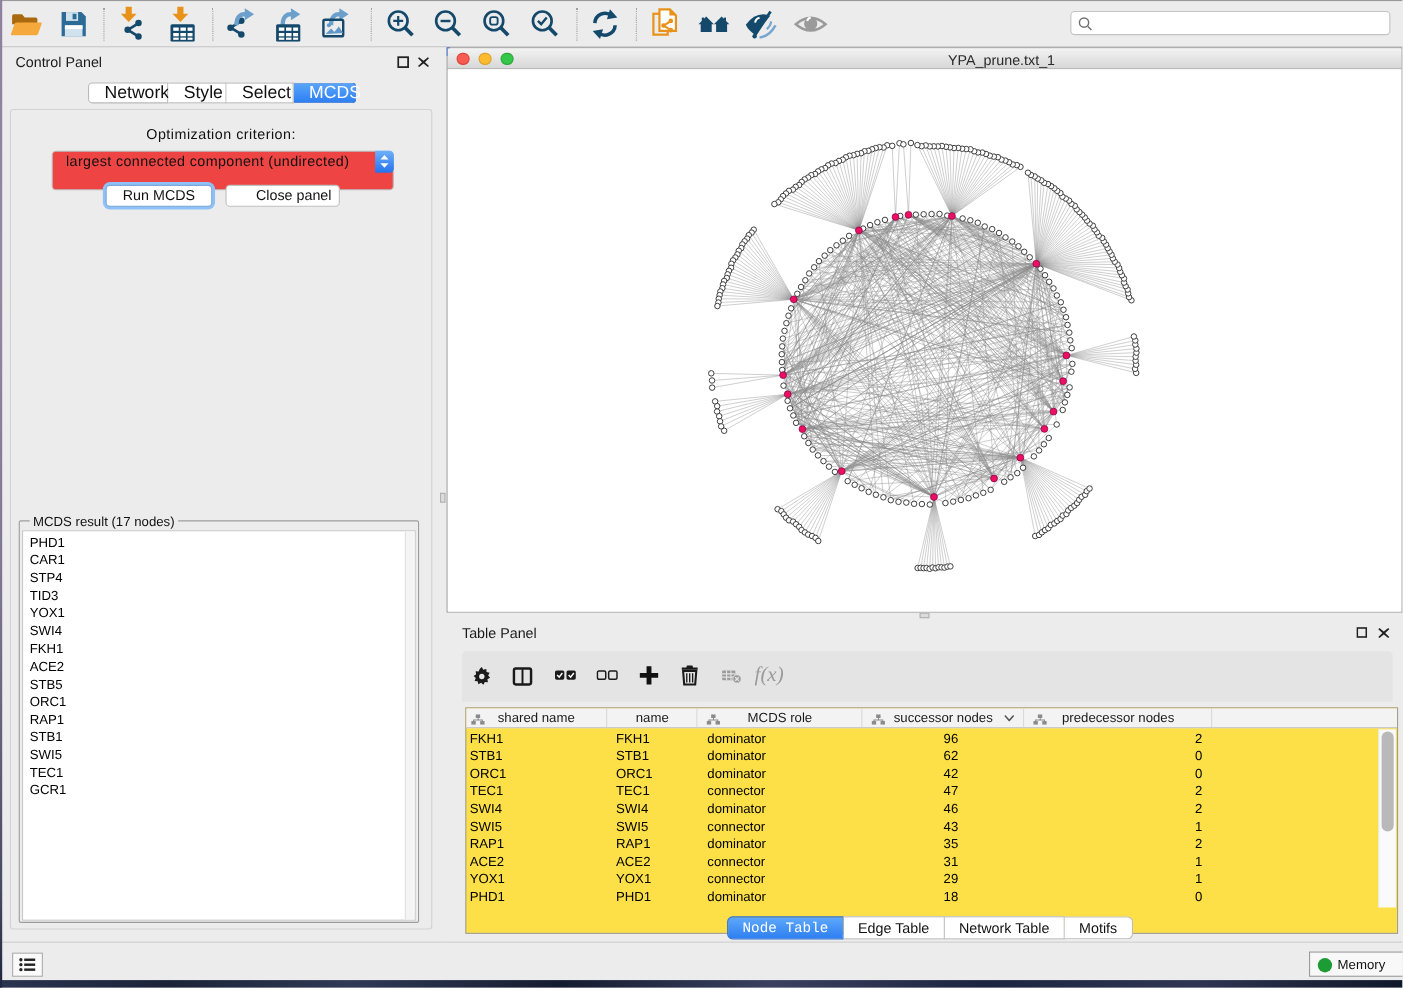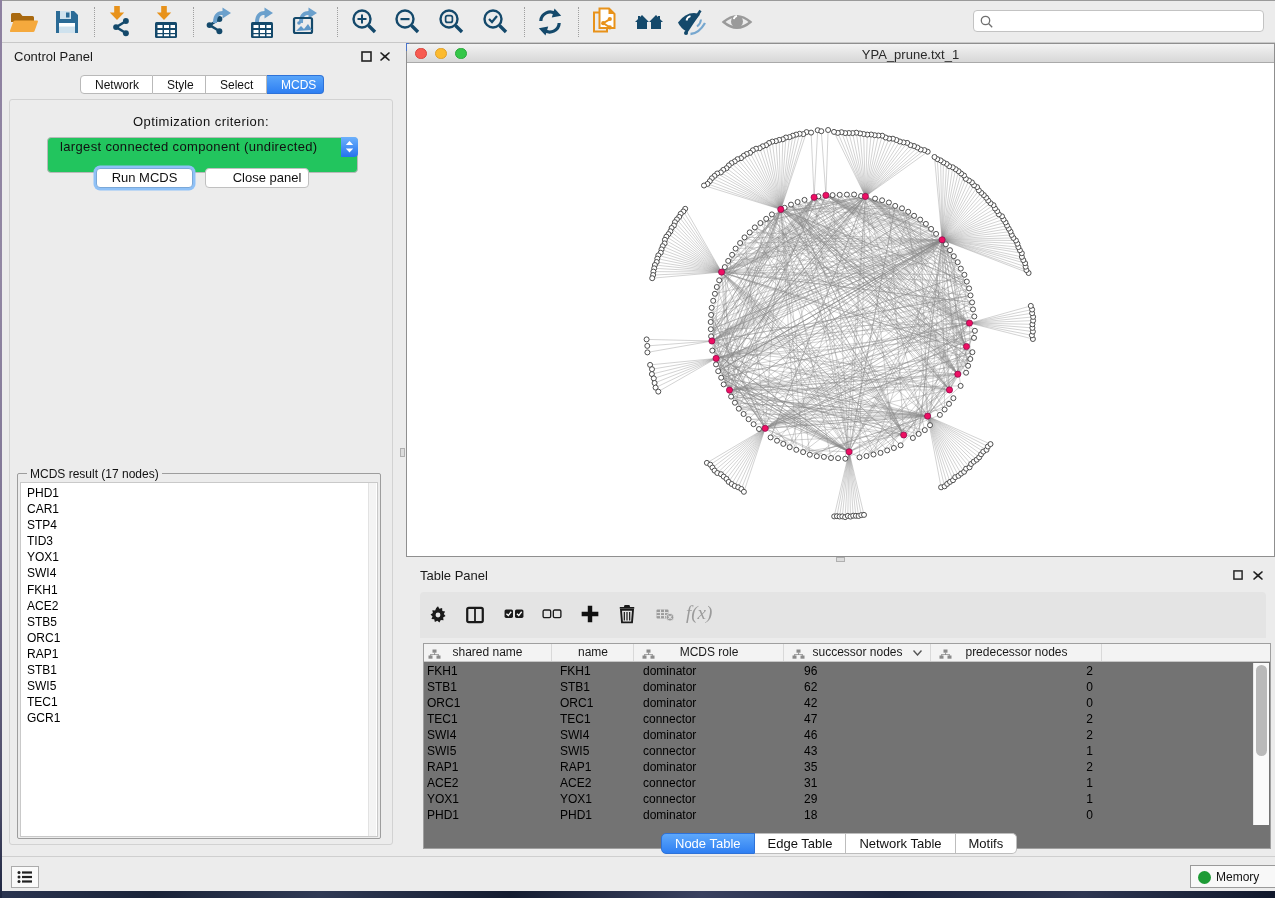--- a/index.html
+++ b/index.html
@@ -10,28 +10,28 @@
 #toolbar { left:0; top:0; width:1275px; height:43px; background:#ececec; border-top:1px solid #9a9a9a; border-bottom:1px solid #c8c8c8; }
 .tsep { position:absolute; top:6px; height:30px; width:0; border-left:1px dotted #9f9f9f; }
 .ticon { position:absolute; top:5px; width:32px; height:32px; }
 #searchbox { position:absolute; left:973px; top:9px; width:291px; height:22px; background:#fff; border:1px solid #c3c3c3; border-radius:4px; }
 #searchbox svg { position:absolute; left:5px; top:3px; }
 
 
 #cpanel { left:2px; top:44px; width:398px; height:813px; background:#ececec; }
 #cp-title { position:absolute; left:12px; top:5px; font-size:13px; color:#1a1a1a; }
 .winbtn { position:absolute; top:7px; }
-#cp-tabs { position:absolute; left:78px; top:31px; height:19px; display:flex; font-size:12px; color:#111; }
+#cp-tabs { position:absolute; left:78px; top:31px; height:19px; display:flex; font-size:16px; color:#111; }
 .tab { background:#fff; border:1px solid #b9b9b9; border-left:none; padding:0 14px; line-height:18px; text-align:center; }
 .tab.first { border-left:1px solid #b9b9b9; border-radius:4px 0 0 4px; }
 .tab.last { border-radius:0 4px 4px 0; }
 .tab.sel { background:linear-gradient(#59a5fa,#2e7ff2); color:#fff; border-color:#2e72d8; }
 #cp-box { position:absolute; left:7px; top:55px; width:384px; height:746px; border:1px solid #d2d2d2; border-radius:3px; }
 #opt-label { position:absolute; left:0; top:70px; width:398px; text-align:center; font-size:13px; letter-spacing:0.45px; color:#111; }
-#cp-select { position:absolute; left:45px; top:93px; width:311px; height:36px; background:#22c55e; border:1px solid #b9b9b9; border-radius:4px; font-size:13px; letter-spacing:0.35px; color:#111; line-height:18px; padding-left:12px; }
+#cp-select { position:absolute; left:45px; top:93px; width:311px; height:36px; background:#ef4444; border:1px solid #b9b9b9; border-radius:4px; font-size:13px; letter-spacing:0.35px; color:#111; line-height:18px; padding-left:12px; }
 #cp-select .stepper { position:absolute; right:-1px; top:-1px; width:17px; height:20px; background:linear-gradient(#6db1fc,#2472ee); border-radius:0 4px 4px 0; }
 .btn { position:absolute; top:124px; height:20px; background:#fff; border:1px solid #c0c0c0; border-radius:4px; font-size:13px; color:#111; text-align:center; line-height:18px; }
 #btn-run { left:94px; width:97px; box-shadow:0 0 0 2.5px #8fc1f7; border-color:#7aa8d8; }
 #btn-close { left:203px; width:104px;padding-left:20px; }
 #fieldset { position:absolute; left:15px; top:429px; width:364px; height:366px; border:1px solid #9d9d9d; border-radius:2px; }
 #fs-label { position:absolute; left:9px; top:-7px; background:#ececec; padding:0 3px; font-size:12px; color:#111; }
 #fs-list { position:absolute; left:2px; top:8px; width:358px; height:355px; background:#fff; border:1px solid #c9c9c9; overflow:hidden; font-size:12px; color:#000; padding:2px 0 0 6px; }
 .li { height:16.1px; line-height:16.1px; }
 #fs-scroll { position:absolute; right:4px; top:9px; width:8px; height:353px; background:#f4f4f4; border-left:1px solid #e2e2e2; }
 
@@ -46,32 +46,32 @@
 
 #vsplit { left:400px; top:44px; width:6px; height:813px; background:#ececec; }
 #vgrip { position:absolute; left:0px; top:404px; width:5px; height:9px; background:#dcdcdc; border:1px solid #b0b0b0; }
 #hsplit { left:406px; top:557px; width:869px; height:6px; background:#ececec; }
 #hgrip { position:absolute; left:430px; top:0px; width:9px; height:5px; background:#dcdcdc; border:1px solid #b0b0b0; }
 
 
 #tpanel { left:406px; top:563px; width:869px; height:294px; background:#ececec; }
 #tp-title { position:absolute; left:14px; top:5px; font-size:13px; color:#1a1a1a; }
 #tp-toolbar { position:absolute; left:14px; top:29px; width:846px; height:46px; background:#e4e4e4; border-radius:4px 4px 0 0; }
-#ttable { position:absolute; left:17px; top:80px; width:848px; height:206px; background:#737373; border:1px solid #9f9f9f; }
+#ttable { position:absolute; left:17px; top:80px; width:848px; height:206px; background:#fde047; border:1px solid #9f9f9f; }
 #thead { position:absolute; left:0; top:0; width:846px; height:18px; background:#f3f3f3; border-bottom:1px solid #c6c6c6; font-size:12px; color:#1a1a1a; }
 .hcell { position:absolute; top:0; height:17px; line-height:17px; text-align:center; border-right:1px solid #d9d9d9; }
 .trow { position:absolute; left:0; width:846px; height:16px; font-size:12px; color:#000; }
 .trow div { position:absolute; top:0; height:16px; line-height:16px; }
 .c1 { left:3px; } .c2 { left:136px; } .c3 { left:219px; }
-.c4 { left:380px; width:121px; text-align:left; } .c5 { left:527px; width:142px; text-align:right; }
+.c4 { left:380px; width:121px; text-align:center; } .c5 { left:527px; width:142px; text-align:right; }
 #tscroll { position:absolute; right:1px; top:19px; width:16px; height:162px; background:#fafafa; border-left:1px solid #e8e8e8; }
 #tthumb { position:absolute; left:2px; top:2px; width:11px; height:91px; background:#b9b9b9; border-radius:6px; }
 #tp-tabs { position:absolute; left:255px; top:270px; height:21px; display:flex; font-size:13px; color:#111; }
 .btab { background:#fff; border:1px solid #bdbdbd; border-left:none; padding:0 13px; line-height:20px; }
-.btab.first { border-left:1px solid #bdbdbd; border-radius:5px 0 0 5px; }
+.btab.first { border-left:1px solid #bdbdbd; border-radius:5px 0 0 5px;font-family:Liberation Mono, monospace; }
 .btab.last { border-radius:0 5px 5px 0; }
 .btab.sel { background:linear-gradient(#5ea8fb,#2e7ff2); color:#fff; border-color:#2e72d8; }
 
 
 #statusbar { left:0px; top:856px; width:1275px; height:35px; background:#ececec; border-top:1px solid #cfcfcf; }
 #listbtn { position:absolute; left:11px; top:9px; width:28px; height:22px; background:#fafafa; border:1px solid #ababab; }
 #membtn { position:absolute; left:1190px; top:8px; width:89px; height:23px; background:#f8f8f8; border:1px solid #9a9a9a; font-size:12px; color:#111; }
 #membtn .dot { position:absolute; left:7px; top:5px; width:13px; height:13px; border-radius:50%; background:#1d9b35; }
 #membtn .mtxt { position:absolute; left:25px; top:4px; }
 

